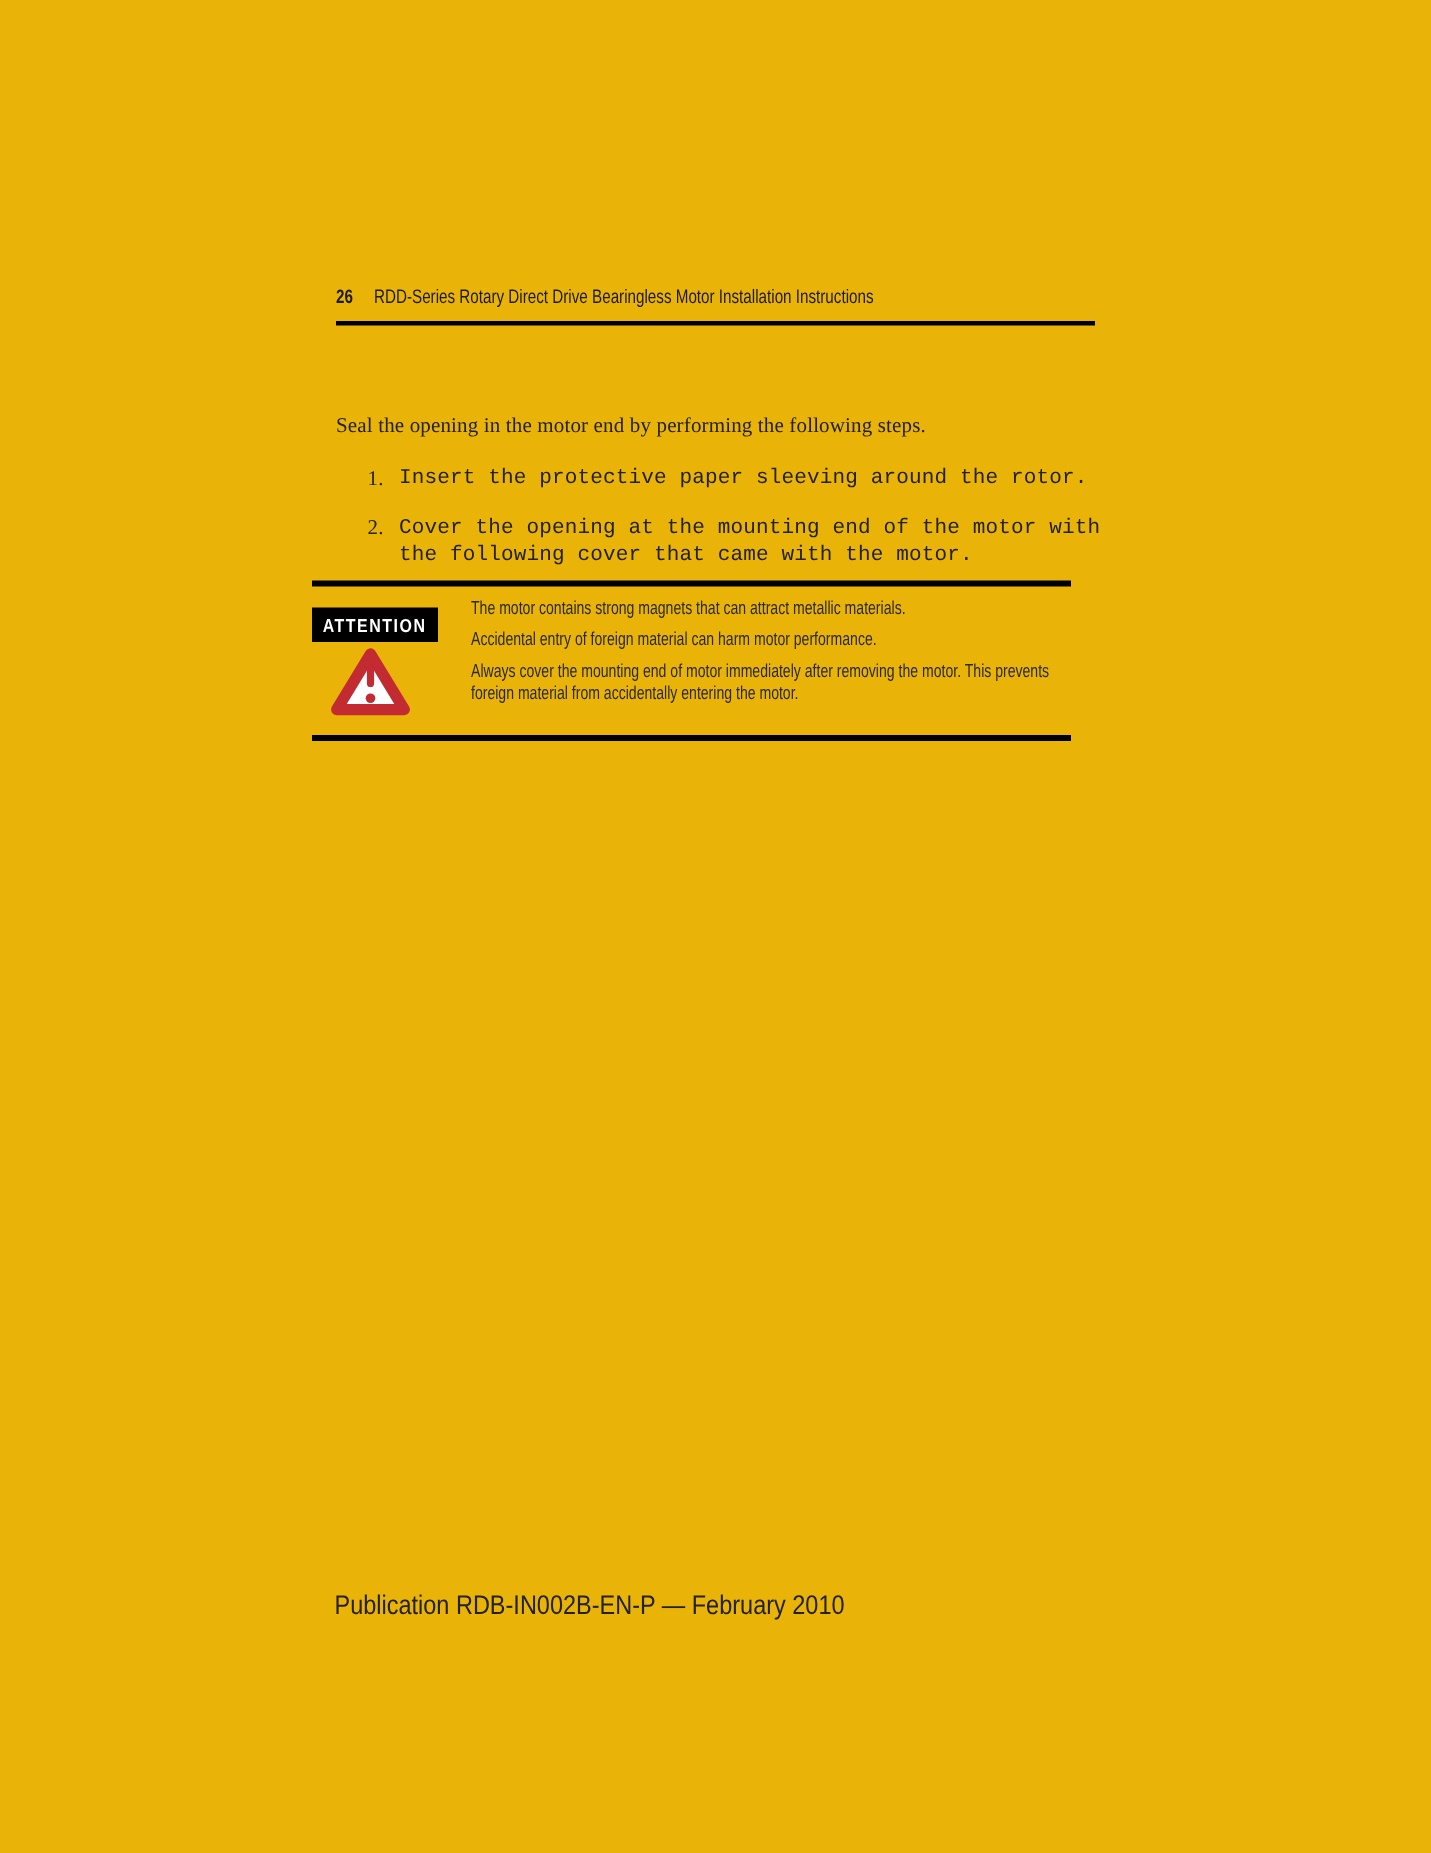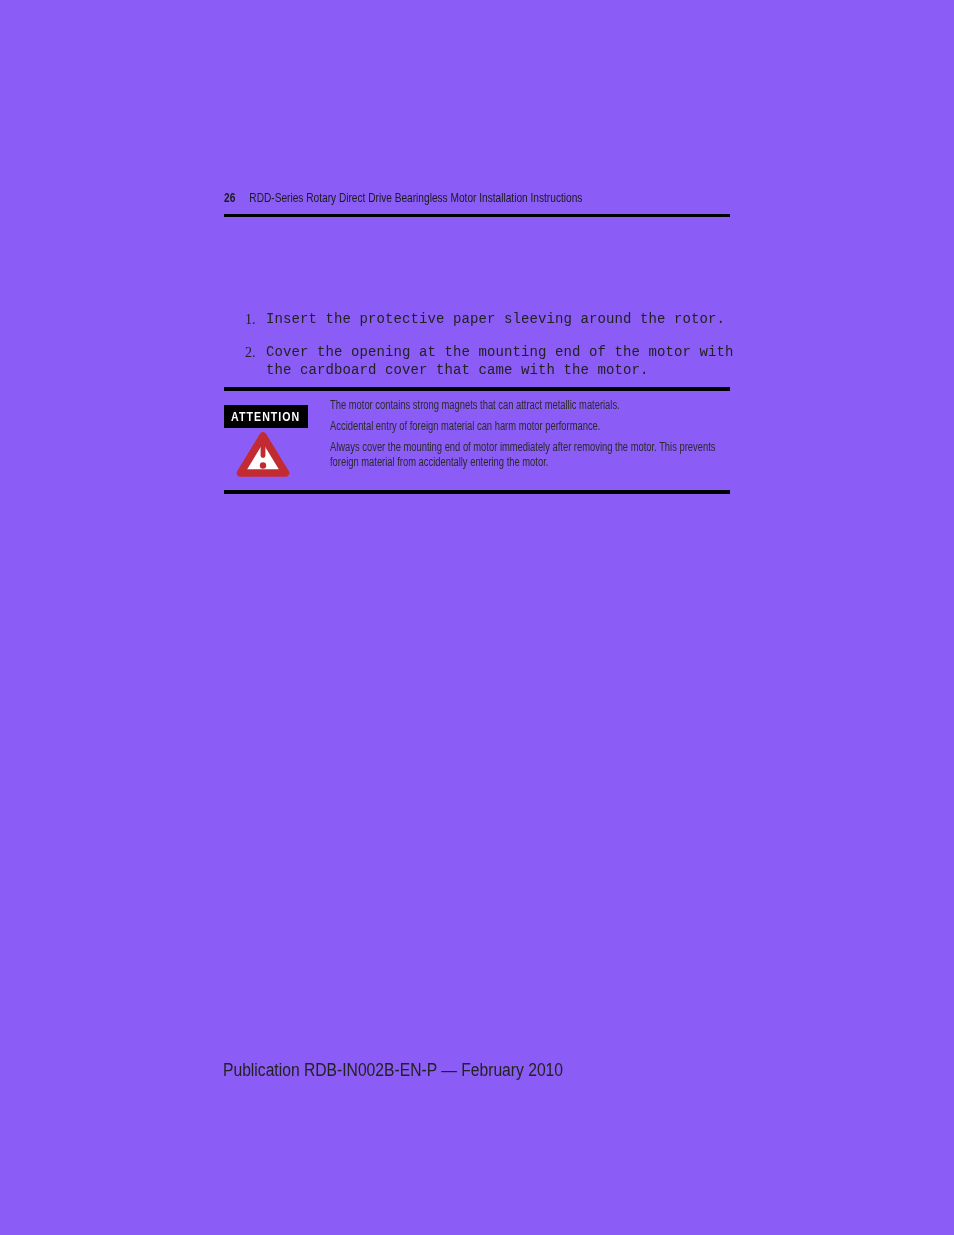--- a/index.html
+++ b/index.html
@@ -1,20 +1,20 @@
 <!DOCTYPE html>
 <html><head>
 <meta charset="utf-8">
 <style>
   html, body { margin: 0; padding: 0; background: #ffffff; }
   .page {
     position: relative;
     width: 954px;
     height: 1235px;
-    background: #8b5cf6;
+    background: #eab308;
     font-family: "Liberation Sans", "DejaVu Sans", sans-serif;
     color: #1b1b1b;
     overflow: hidden;
   }
   .serif { font-family: "Liberation Serif", "DejaVu Serif", serif; }
   .condense { display: inline-block; transform-origin: 0 50%; white-space: nowrap; }
 
   
   .doc-header {
     position: absolute; left: 224px; top: 190px;
@@ -43,21 +43,21 @@
     display: flex; font-size: 14px; line-height: 17.5px; color: #222;
     letter-spacing: 0.1px;
   }
   .step-1 { top: 311px; }
   .step-2 { top: 344px; }
   .step-num { width: 21px; flex: 0 0 21px; }
   .step-text { width: 468px; margin: 0; font-family: Liberation Mono, monospace; }
 
   
   .attention {
-    position: absolute; left: 224px; top: 387px;
+    position: absolute; left: 208px; top: 387px;
     width: 506px; height: 107px; box-sizing: border-box;
     border-top: 4px solid #000; border-bottom: 4px solid #000;
   }
   .attention-badge {
     position: absolute; left: 0; top: 14px;
     width: 84px; height: 23px; background: #000; color: #fff;
     display: flex; align-items: center; justify-content: center;
     font-size: 12.5px; font-weight: bold;
   }
   .attention-badge .inner { transform: scaleX(0.85); transform-origin: 50% 50%; letter-spacing: 1.2px; white-space: nowrap; }
@@ -84,29 +84,30 @@
 <div class="page">
 
   <header class="doc-header">
     <span class="inner condense">
       <span class="pagenum">26</span><span class="doc-title">RDD-Series Rotary Direct Drive Bearingless Motor Installation Instructions</span>
     </span>
   </header>
   <div class="header-rule" style="background: rgb(0, 0, 0);"></div>
 
 
+  <p class="intro serif">Seal the opening in the motor end by performing the following steps.</p>
 
   <div class="step step-1 serif">
     <span class="step-num">1.</span>
     <p class="step-text">Insert the protective paper sleeving around the rotor.</p>
   </div>
 
   <div class="step step-2 serif">
     <span class="step-num">2.</span>
-    <p class="step-text">Cover the opening at the mounting end of the motor with the cardboard cover that came with the motor.</p>
+    <p class="step-text">Cover the opening at the mounting end of the motor with the following cover that came with the motor.</p>
   </div>
 
   <section class="attention">
     <div class="attention-badge" style="background: rgb(0, 0, 0);">
       <span class="inner">ATTENTION</span>
     </div>
 
     <svg class="warning-triangle" width="54" height="48" viewBox="0 0 54 48" aria-hidden="true">
       <path d="M27 6 L49.5 43 L4.5 43 Z" fill="#ffffff" stroke="#c22b31" stroke-width="7.5" stroke-linejoin="round" style="stroke: rgb(194, 43, 49);"></path>
       <rect x="24.6" y="13" width="4.8" height="15" rx="2.4" fill="#c22b31" style="fill: rgb(194, 43, 49);"></rect>

